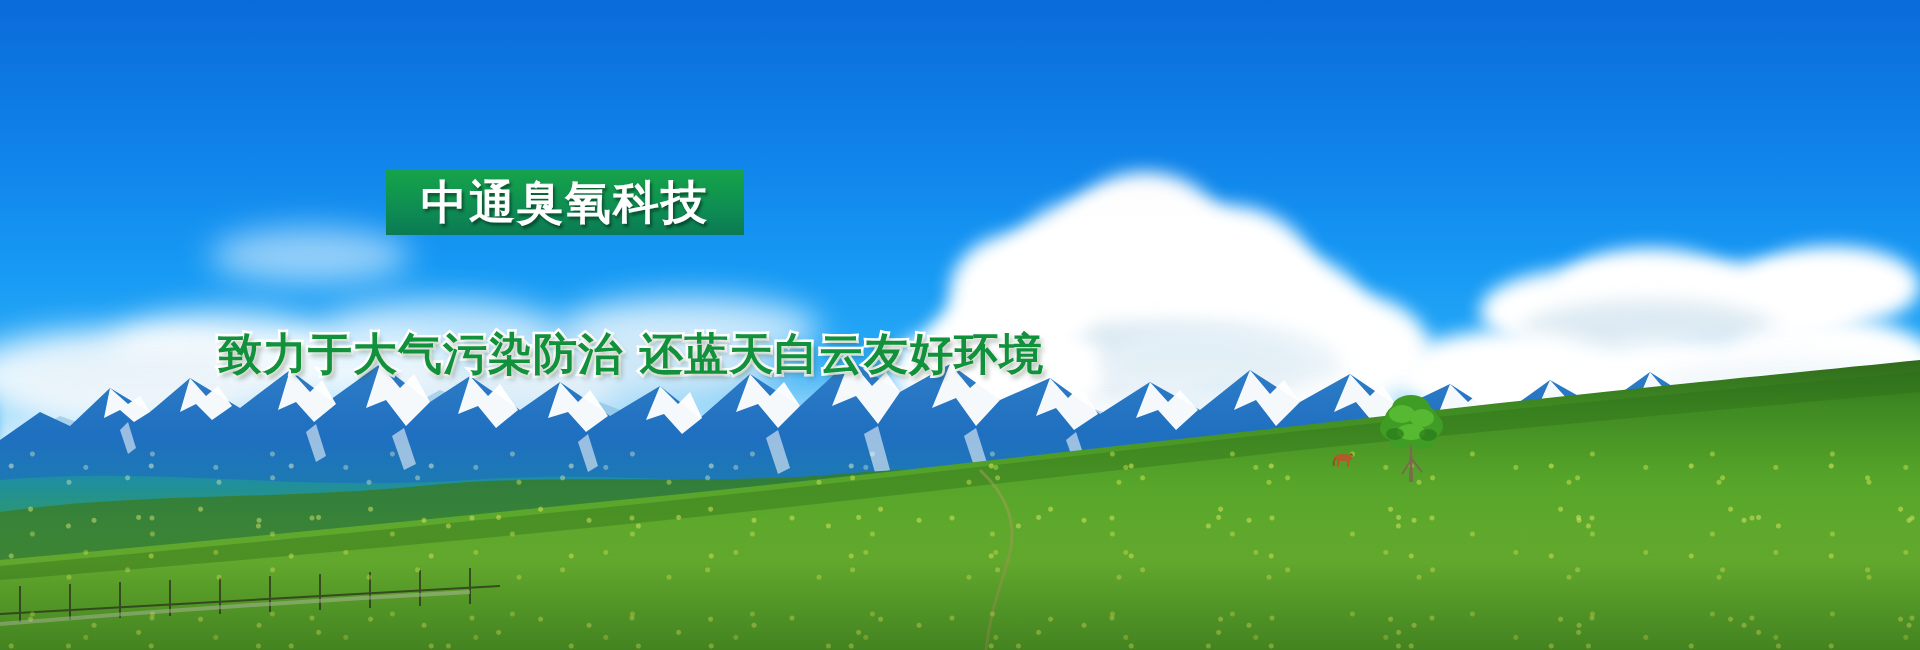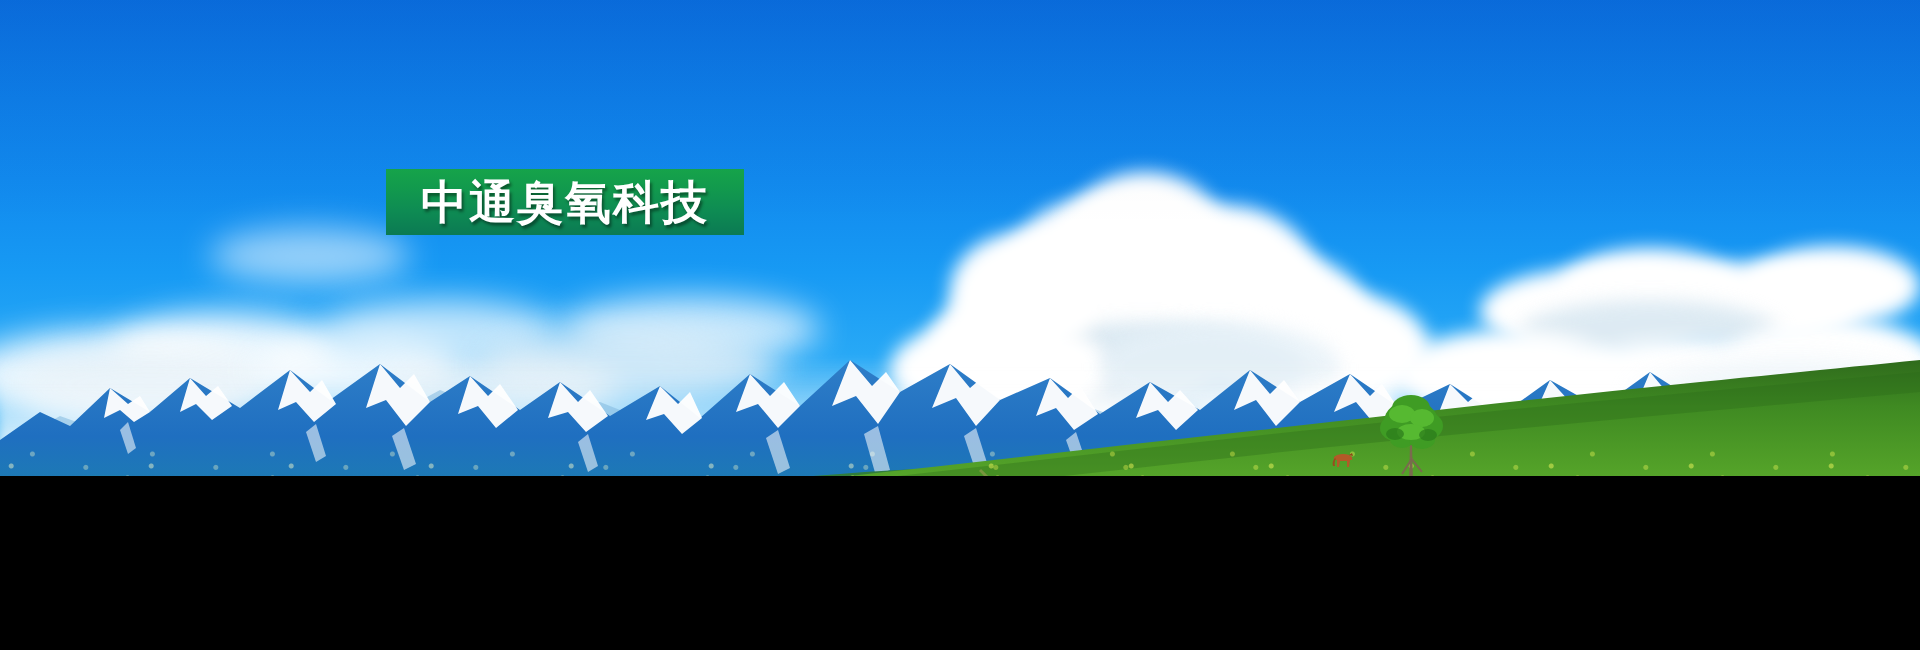--- a/index.html
+++ b/index.html
@@ -1,21 +1,21 @@
 <!DOCTYPE html>
 <html lang="zh"><head>
 <meta charset="utf-8">
 <title>中通臭氧科技</title>
 <style>
   html,body{margin:0;padding:0;background:#000;}
   body{font-family:"Liberation Sans","DejaVu Sans",sans-serif;}
 
   .banner{
     position:relative;
-    width:1920px;height:476px;
+    width:1920px;height:650px;
     overflow:hidden;
     user-select:none;
   }
 
   
   .sky{
     position:absolute;left:0;top:0;width:1920px;height:470px;
     background:linear-gradient(to bottom,
       #0a6fe2 0%,
       #0d7ce8 18%,
@@ -357,15 +357,16 @@
 
   <div class="grade"></div>
 
   <div class="copy">
 
     <div class="title-plate">
       <span class="title-text">中通臭氧科技</span>
     </div>
 
 
+    <div class="tagline tagline-2">致力于大气污染防治 还蓝天白云友好环境</div>
   </div>
 
 </div>
 
 </body></html>

